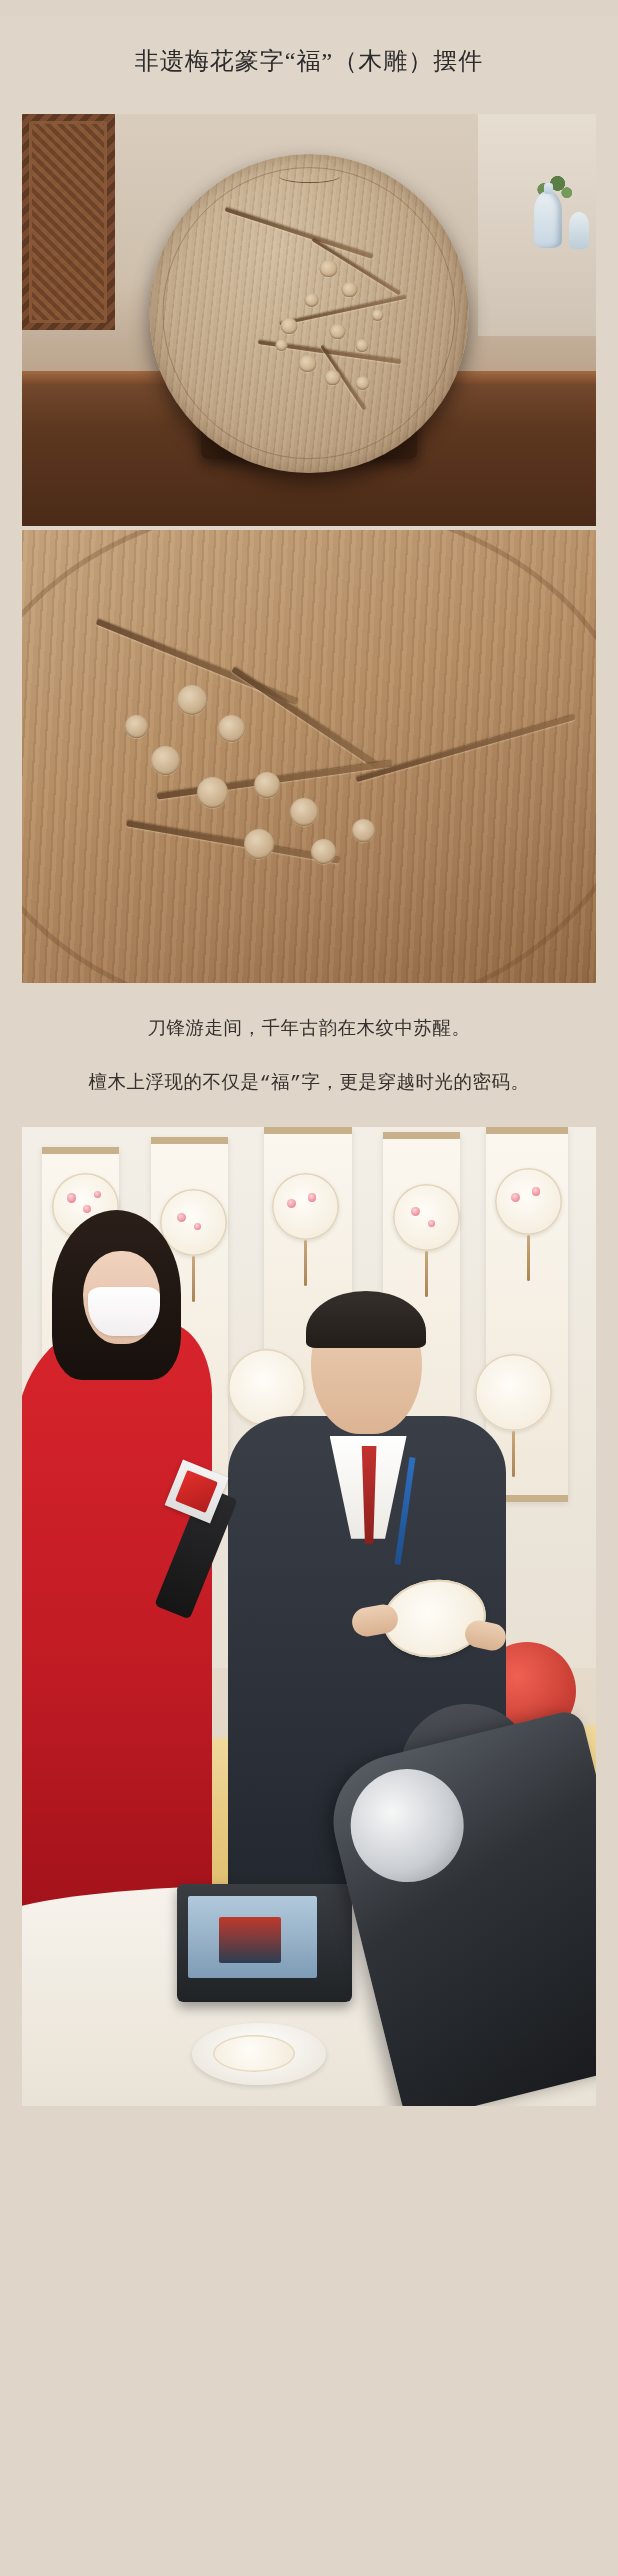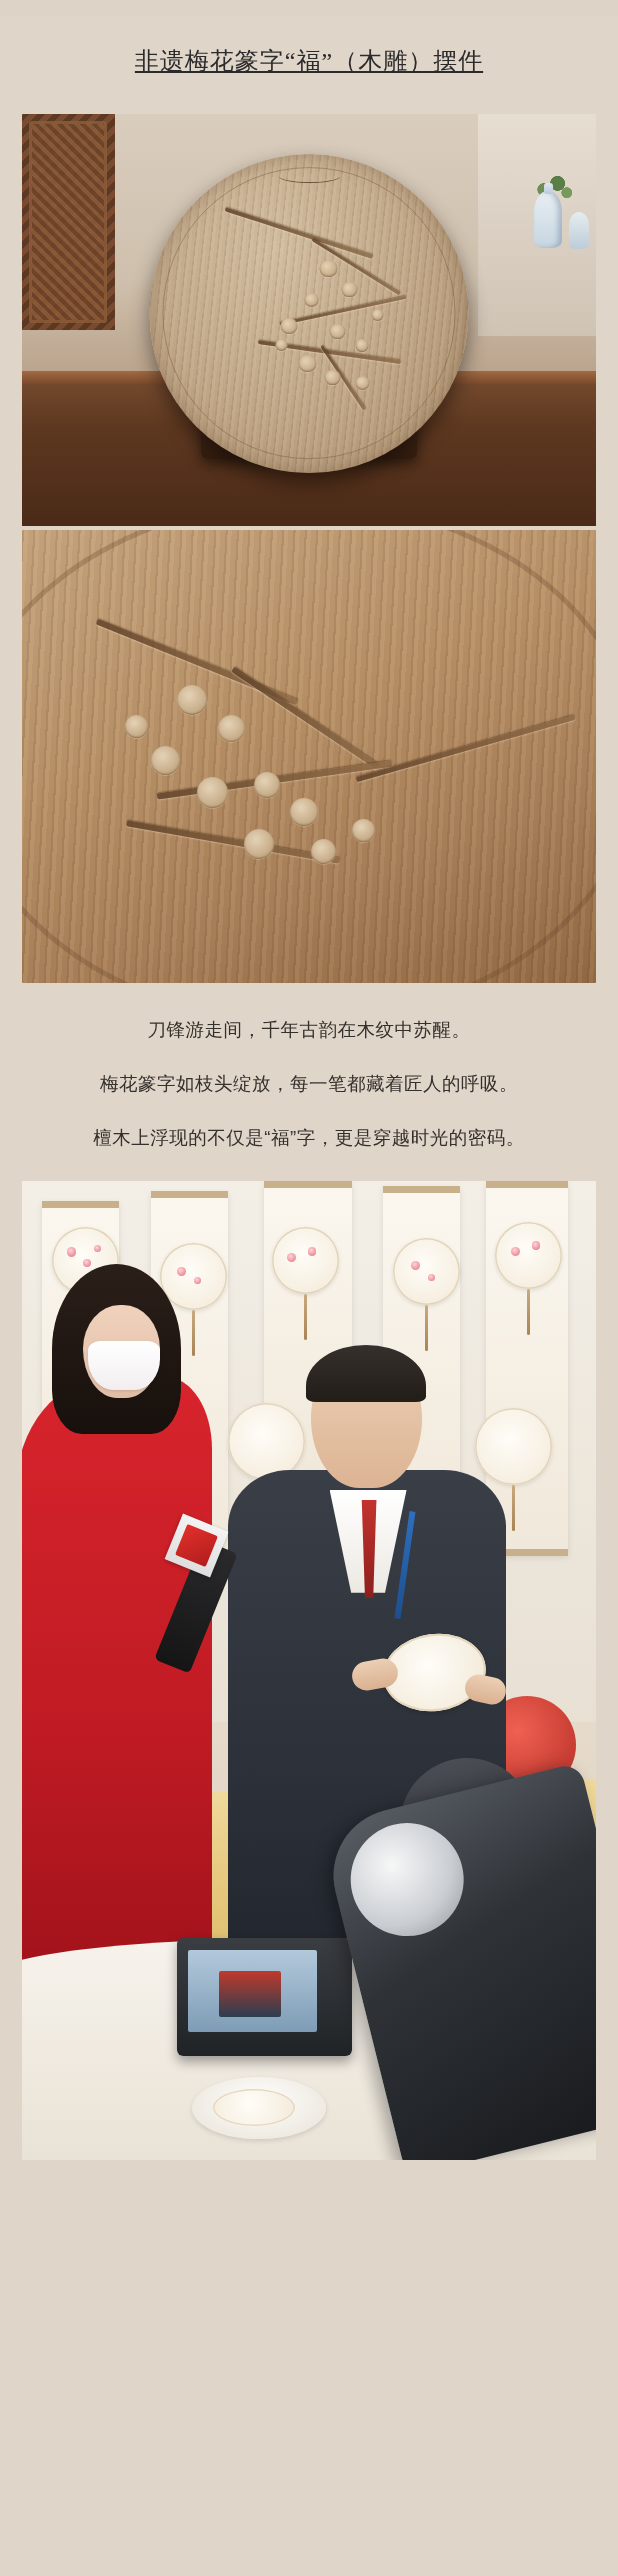--- a/index.html
+++ b/index.html
@@ -22,21 +22,20 @@
     position: relative;
   }
   .title {
     text-align: center;
     font-size: 24px;
     letter-spacing: 1px;
     color: #2b2b2b;
     padding: 29px 20.6px 20.6px 20.6px;
     font-family: "Liberation Serif", serif;
     font-weight: 400;
-    text-decoration: underline;
   }
   .photo-block {
     margin: 0 21.6px;
     position: relative;
     overflow: hidden;
   }
   .photo-1 {
     height: 412px;
     border-radius: 1px;
   }
@@ -336,21 +335,21 @@
   .poem {
     margin: 32px 49px 28px 49px;
     text-align: center;
   }
   .poem p {
     margin: 0 0 24px 0;
     font-size: 18.5px;
     line-height: 1.62;
     color: #34302c;
     letter-spacing: 0.5px;
-    font-family: Liberation Sans, sans-serif;
+    font-family: Liberation Mono, monospace;
   }
   .poem p:last-child { margin-bottom: 0; }
 </style>
 </head>
 <body>
 
 <div class="page">
 
   <h1 class="title">非遗梅花篆字“福”（木雕）摆件</h1>
 
@@ -399,21 +398,20 @@
     <div class="blossom" style="left:232px;top:242px;width:26px;height:26px;"></div>
     <div class="blossom" style="left:268px;top:268px;width:28px;height:28px;"></div>
     <div class="blossom" style="left:222px;top:299px;width:30px;height:30px;"></div>
     <div class="blossom" style="left:289px;top:309px;width:25px;height:25px;"></div>
     <div class="blossom" style="left:330px;top:289px;width:23px;height:23px;"></div>
     <div class="blossom" style="left:103px;top:185px;width:23px;height:23px;"></div>
   </div>
 
   <div class="poem">
     <p>刀锋游走间，千年古韵在木纹中苏醒。</p>
-    <p>梅花篆字如枝头绽放，每一笔都藏着匠人的呼吸。</p>
     <p>檀木上浮现的不仅是“福”字，更是穿越时光的密码。</p>
   </div>
 
   <div class="photo-block photo-3 p3">
     <div class="backwall"></div>
 
     <div class="scroll" style="left:20.6px;"></div>
     <div class="scroll" style="left:129px;top:10.3px;height:361px;"></div>
     <div class="scroll" style="left:242px;top:0px;height:289px;width:88px;"></div>
     <div class="scroll" style="left:361px;top:5.2px;height:340px;"></div>

